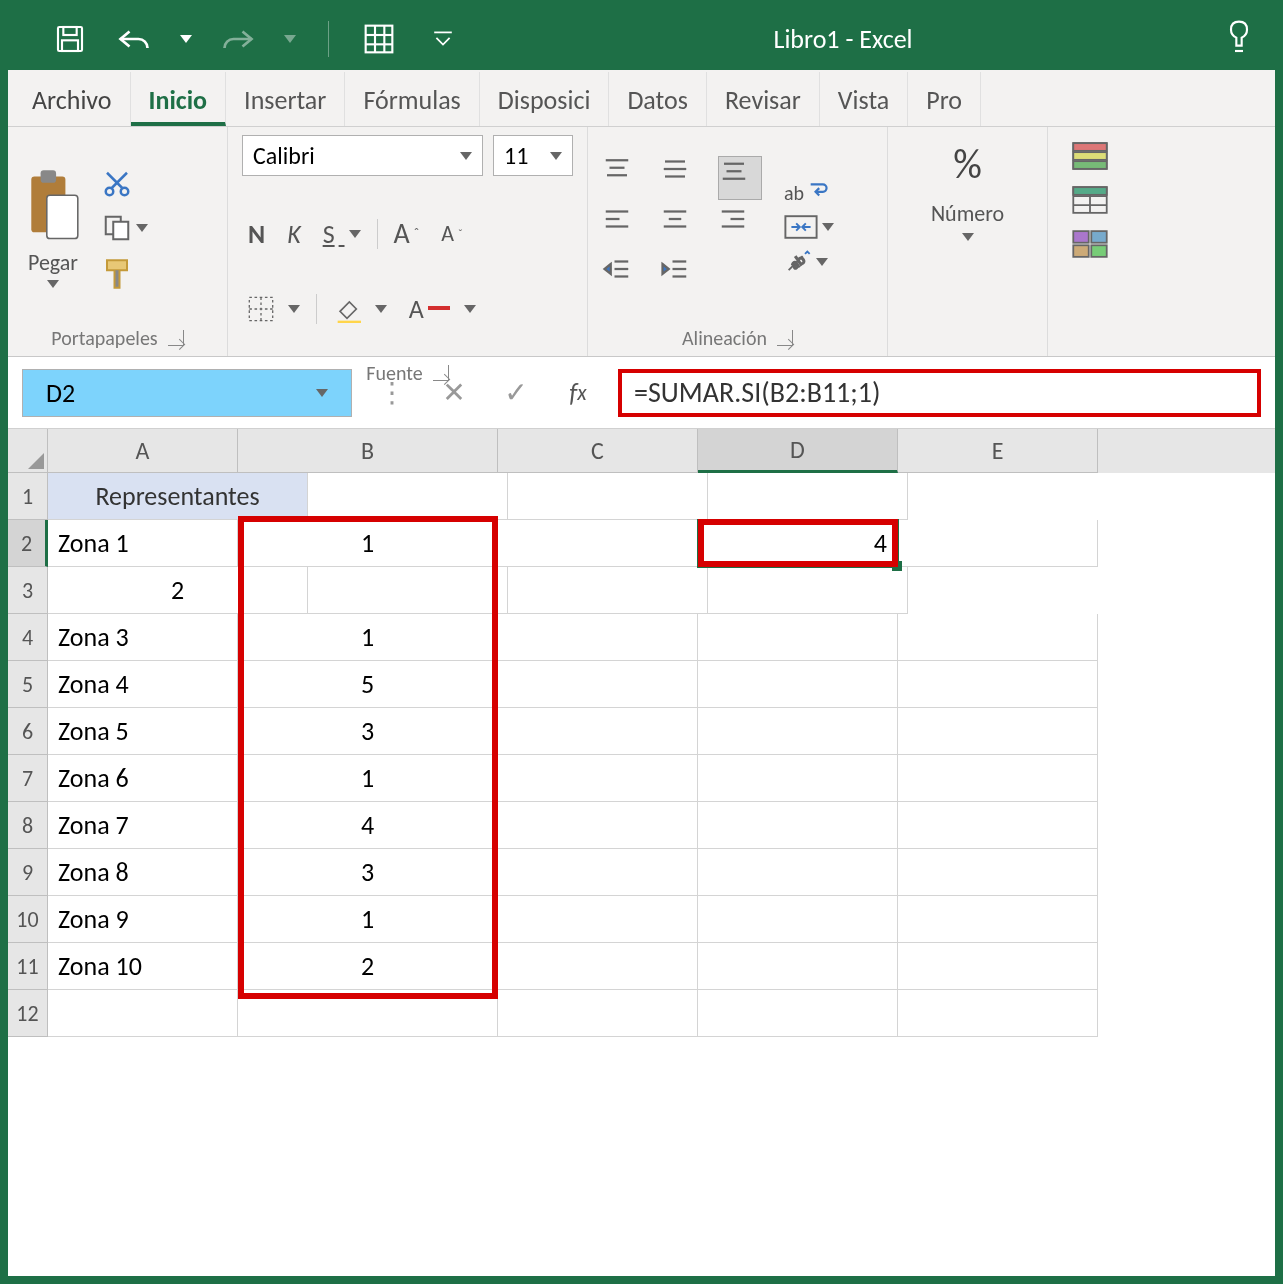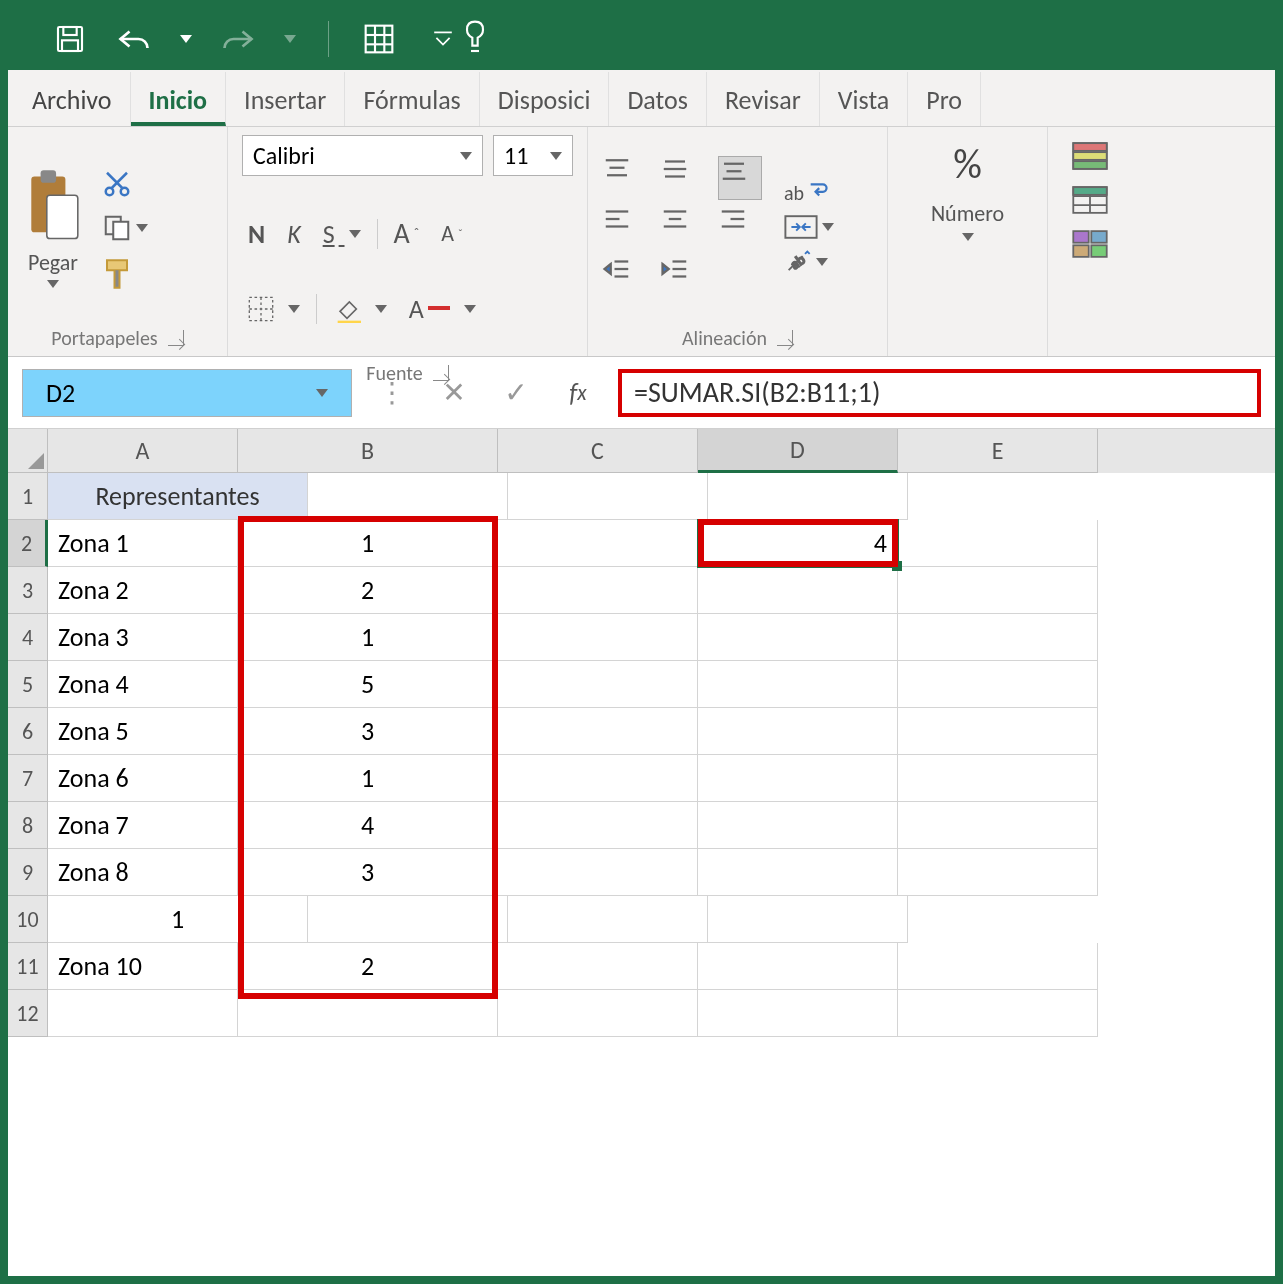--- a/index.html
+++ b/index.html
@@ -112,20 +112,21 @@
           <line x1="16" y1="2" x2="16" y2="22"></line>
         </svg>
     </div>
     <div class="qat-item">
       <svg width="22" height="18" viewBox="0 0 20 16" fill="none" stroke="white" stroke-width="1.6">
           <line x1="2" y1="2" x2="18" y2="2"></line>
           <path d="M4 7 L10 13 L16 7"></path>
         </svg>
     </div>
   </div>
+  <div class="title-text">Libro1 - Excel</div>
   <div style="width:30px;">
     <svg width="28" height="40" viewBox="0 0 20 30" fill="none" stroke="white" stroke-width="1.6">
         <path d="M10 2 Q4 2 4 8 Q4 12 8 14 L8 20 H12 L12 14 Q16 12 16 8 Q16 2 10 2"></path>
         <line x1="7" y1="24" x2="13" y2="24"></line>
       </svg>
   </div>
 </div>
 
 <div class="tabs">
   <div class="tab file">Archivo</div>
@@ -394,21 +395,20 @@
     <div class="cell col-C"></div>
     <div class="cell col-D right sel-cell">
         <span>4</span>
         <span class="sel-handle"></span>
       </div>
     <div class="cell col-E"></div>
   </div>
 
   <div class="row-line">
     <div class="row-h">3</div>
-    <div class="cell col-A">Zona 2</div>
     <div class="cell col-B center">2</div>
     <div class="cell col-C"></div>
       <div class="cell col-D"></div>
       <div class="cell col-E"></div>
   </div>
   <div class="row-line">
     <div class="row-h">4</div>
     <div class="cell col-A">Zona 3</div>
     <div class="cell col-B center">1</div>
     <div class="cell col-C"></div>
@@ -450,20 +450,21 @@
   <div class="row-line">
     <div class="row-h">9</div>
     <div class="cell col-A">Zona 8</div>
     <div class="cell col-B center">3</div>
     <div class="cell col-C"></div>
       <div class="cell col-D"></div>
       <div class="cell col-E"></div>
   </div>
   <div class="row-line">
     <div class="row-h">10</div>
+    <div class="cell col-A">Zona 9</div>
     <div class="cell col-B center">1</div>
     <div class="cell col-C"></div>
       <div class="cell col-D"></div>
       <div class="cell col-E"></div>
   </div>
   <div class="row-line">
     <div class="row-h">11</div>
     <div class="cell col-A">Zona 10</div>
     <div class="cell col-B center">2</div>
     <div class="cell col-C"></div>

